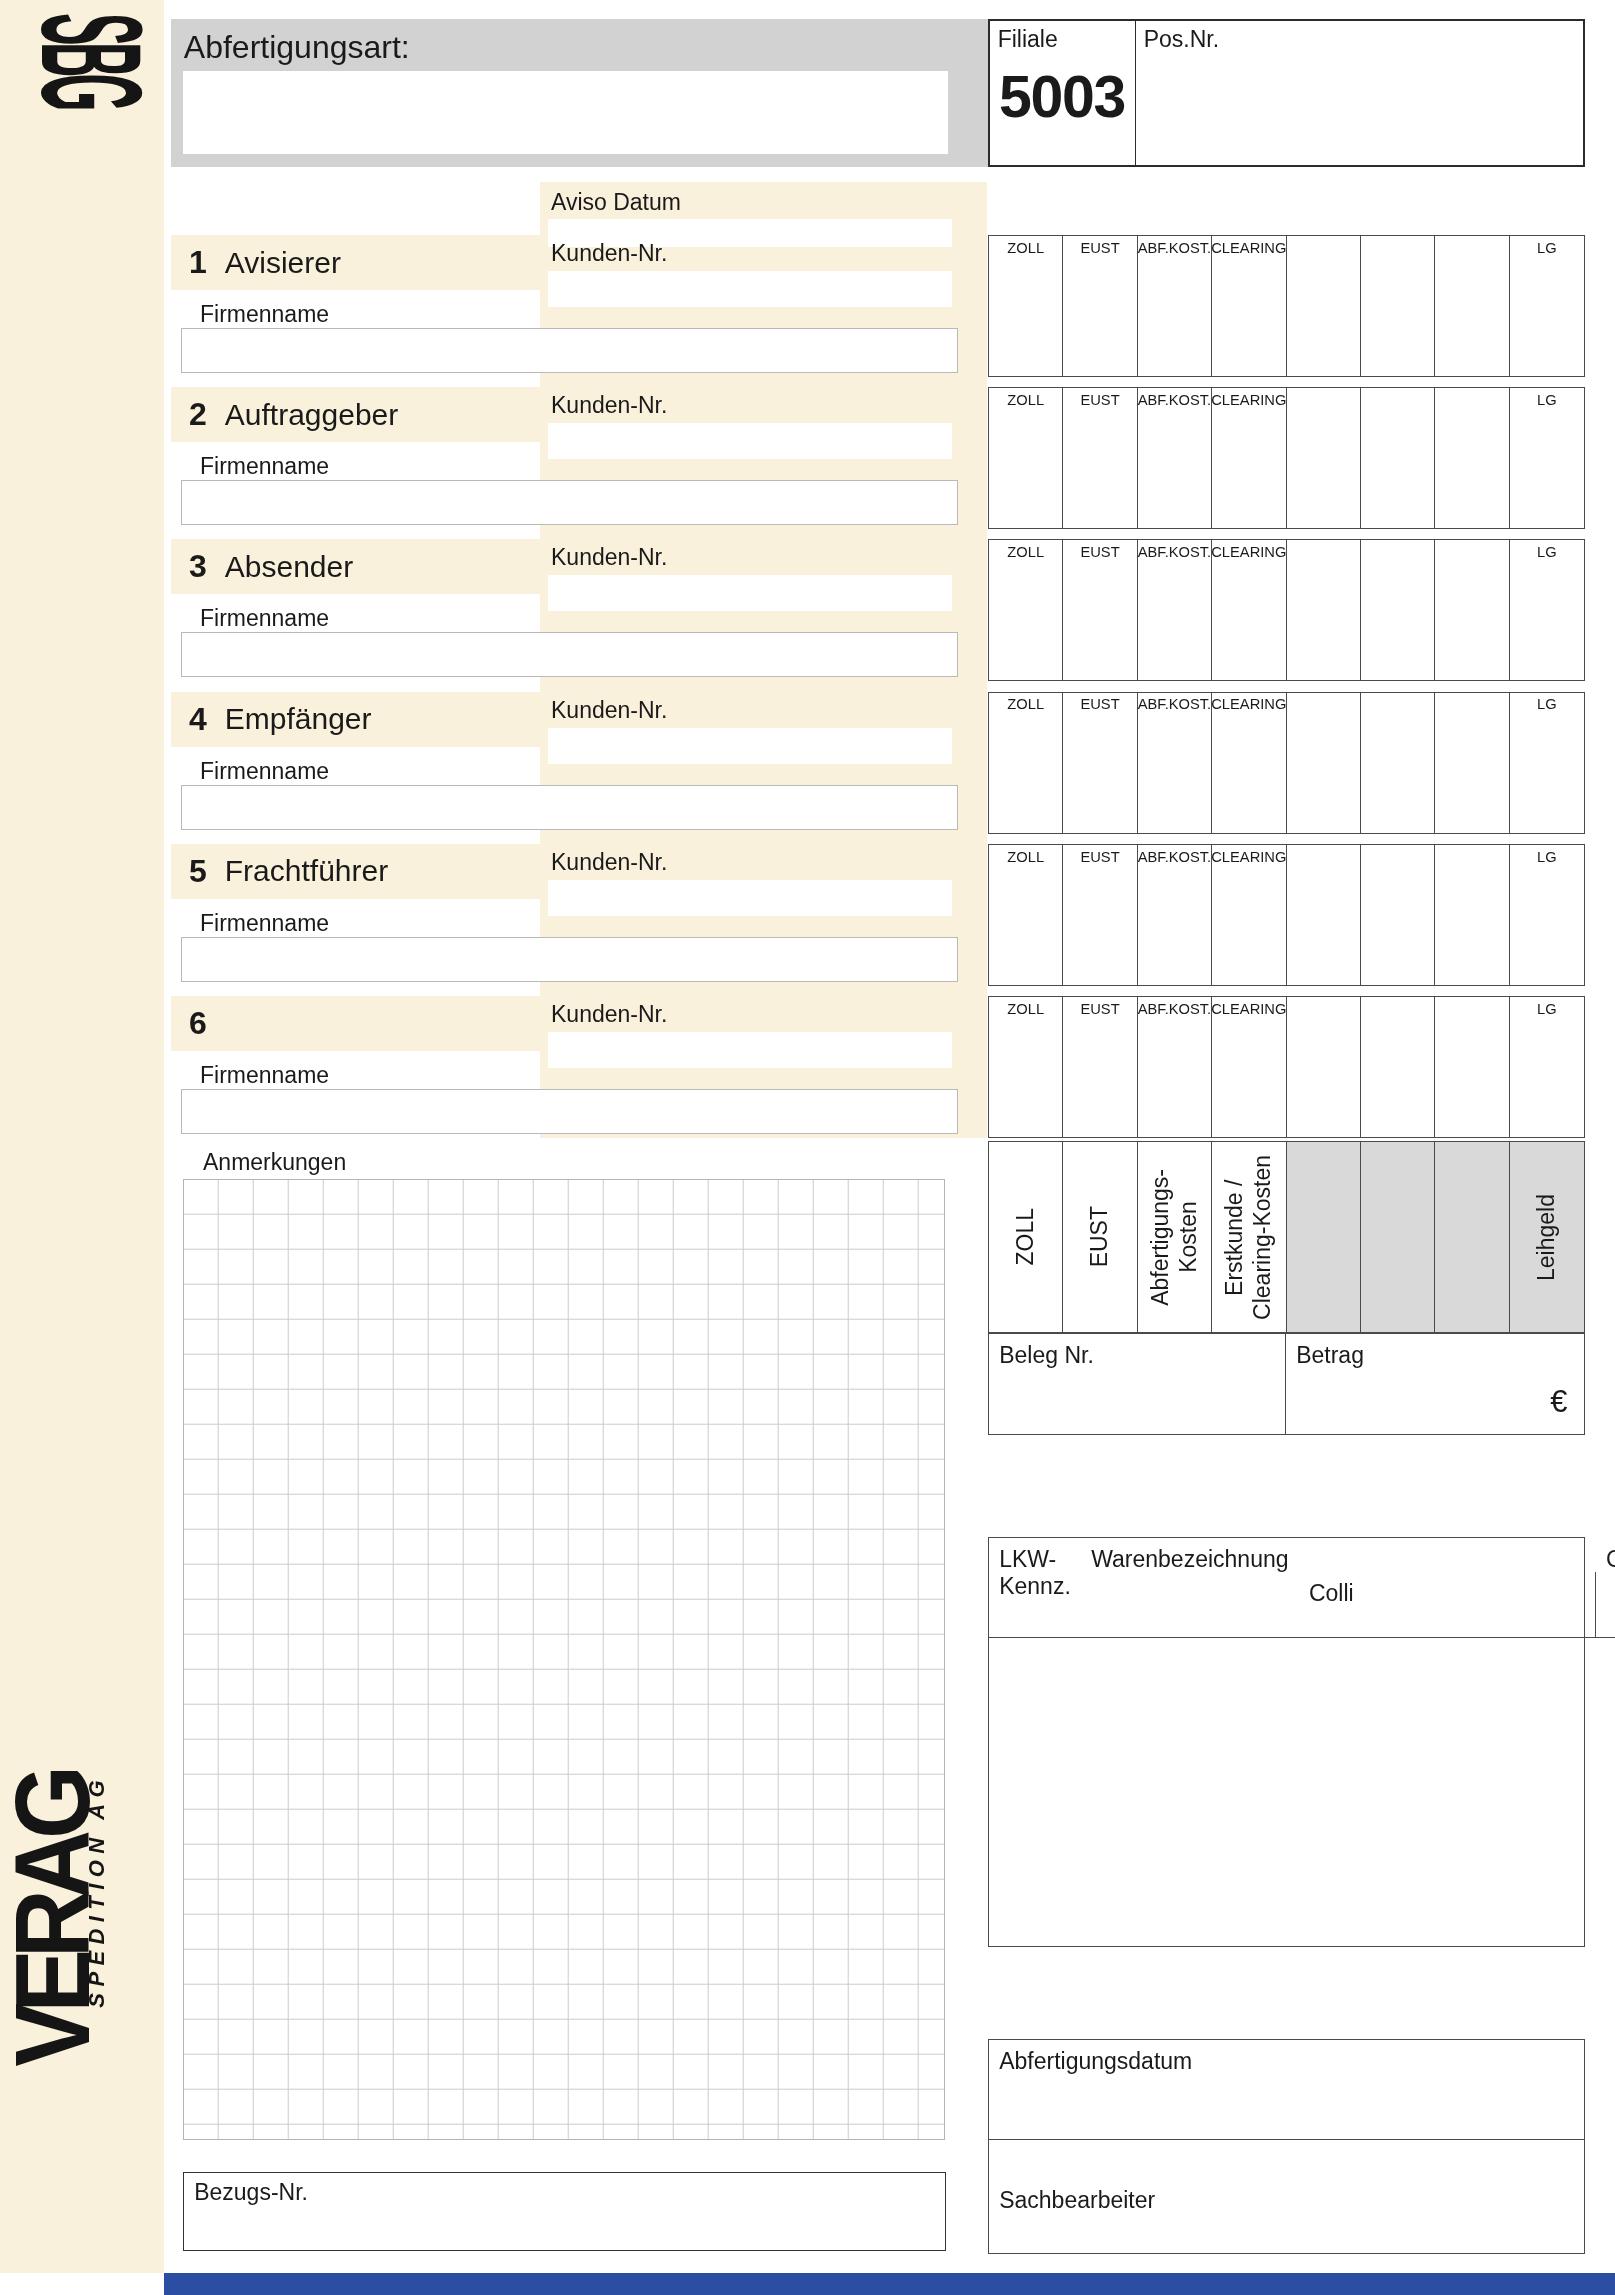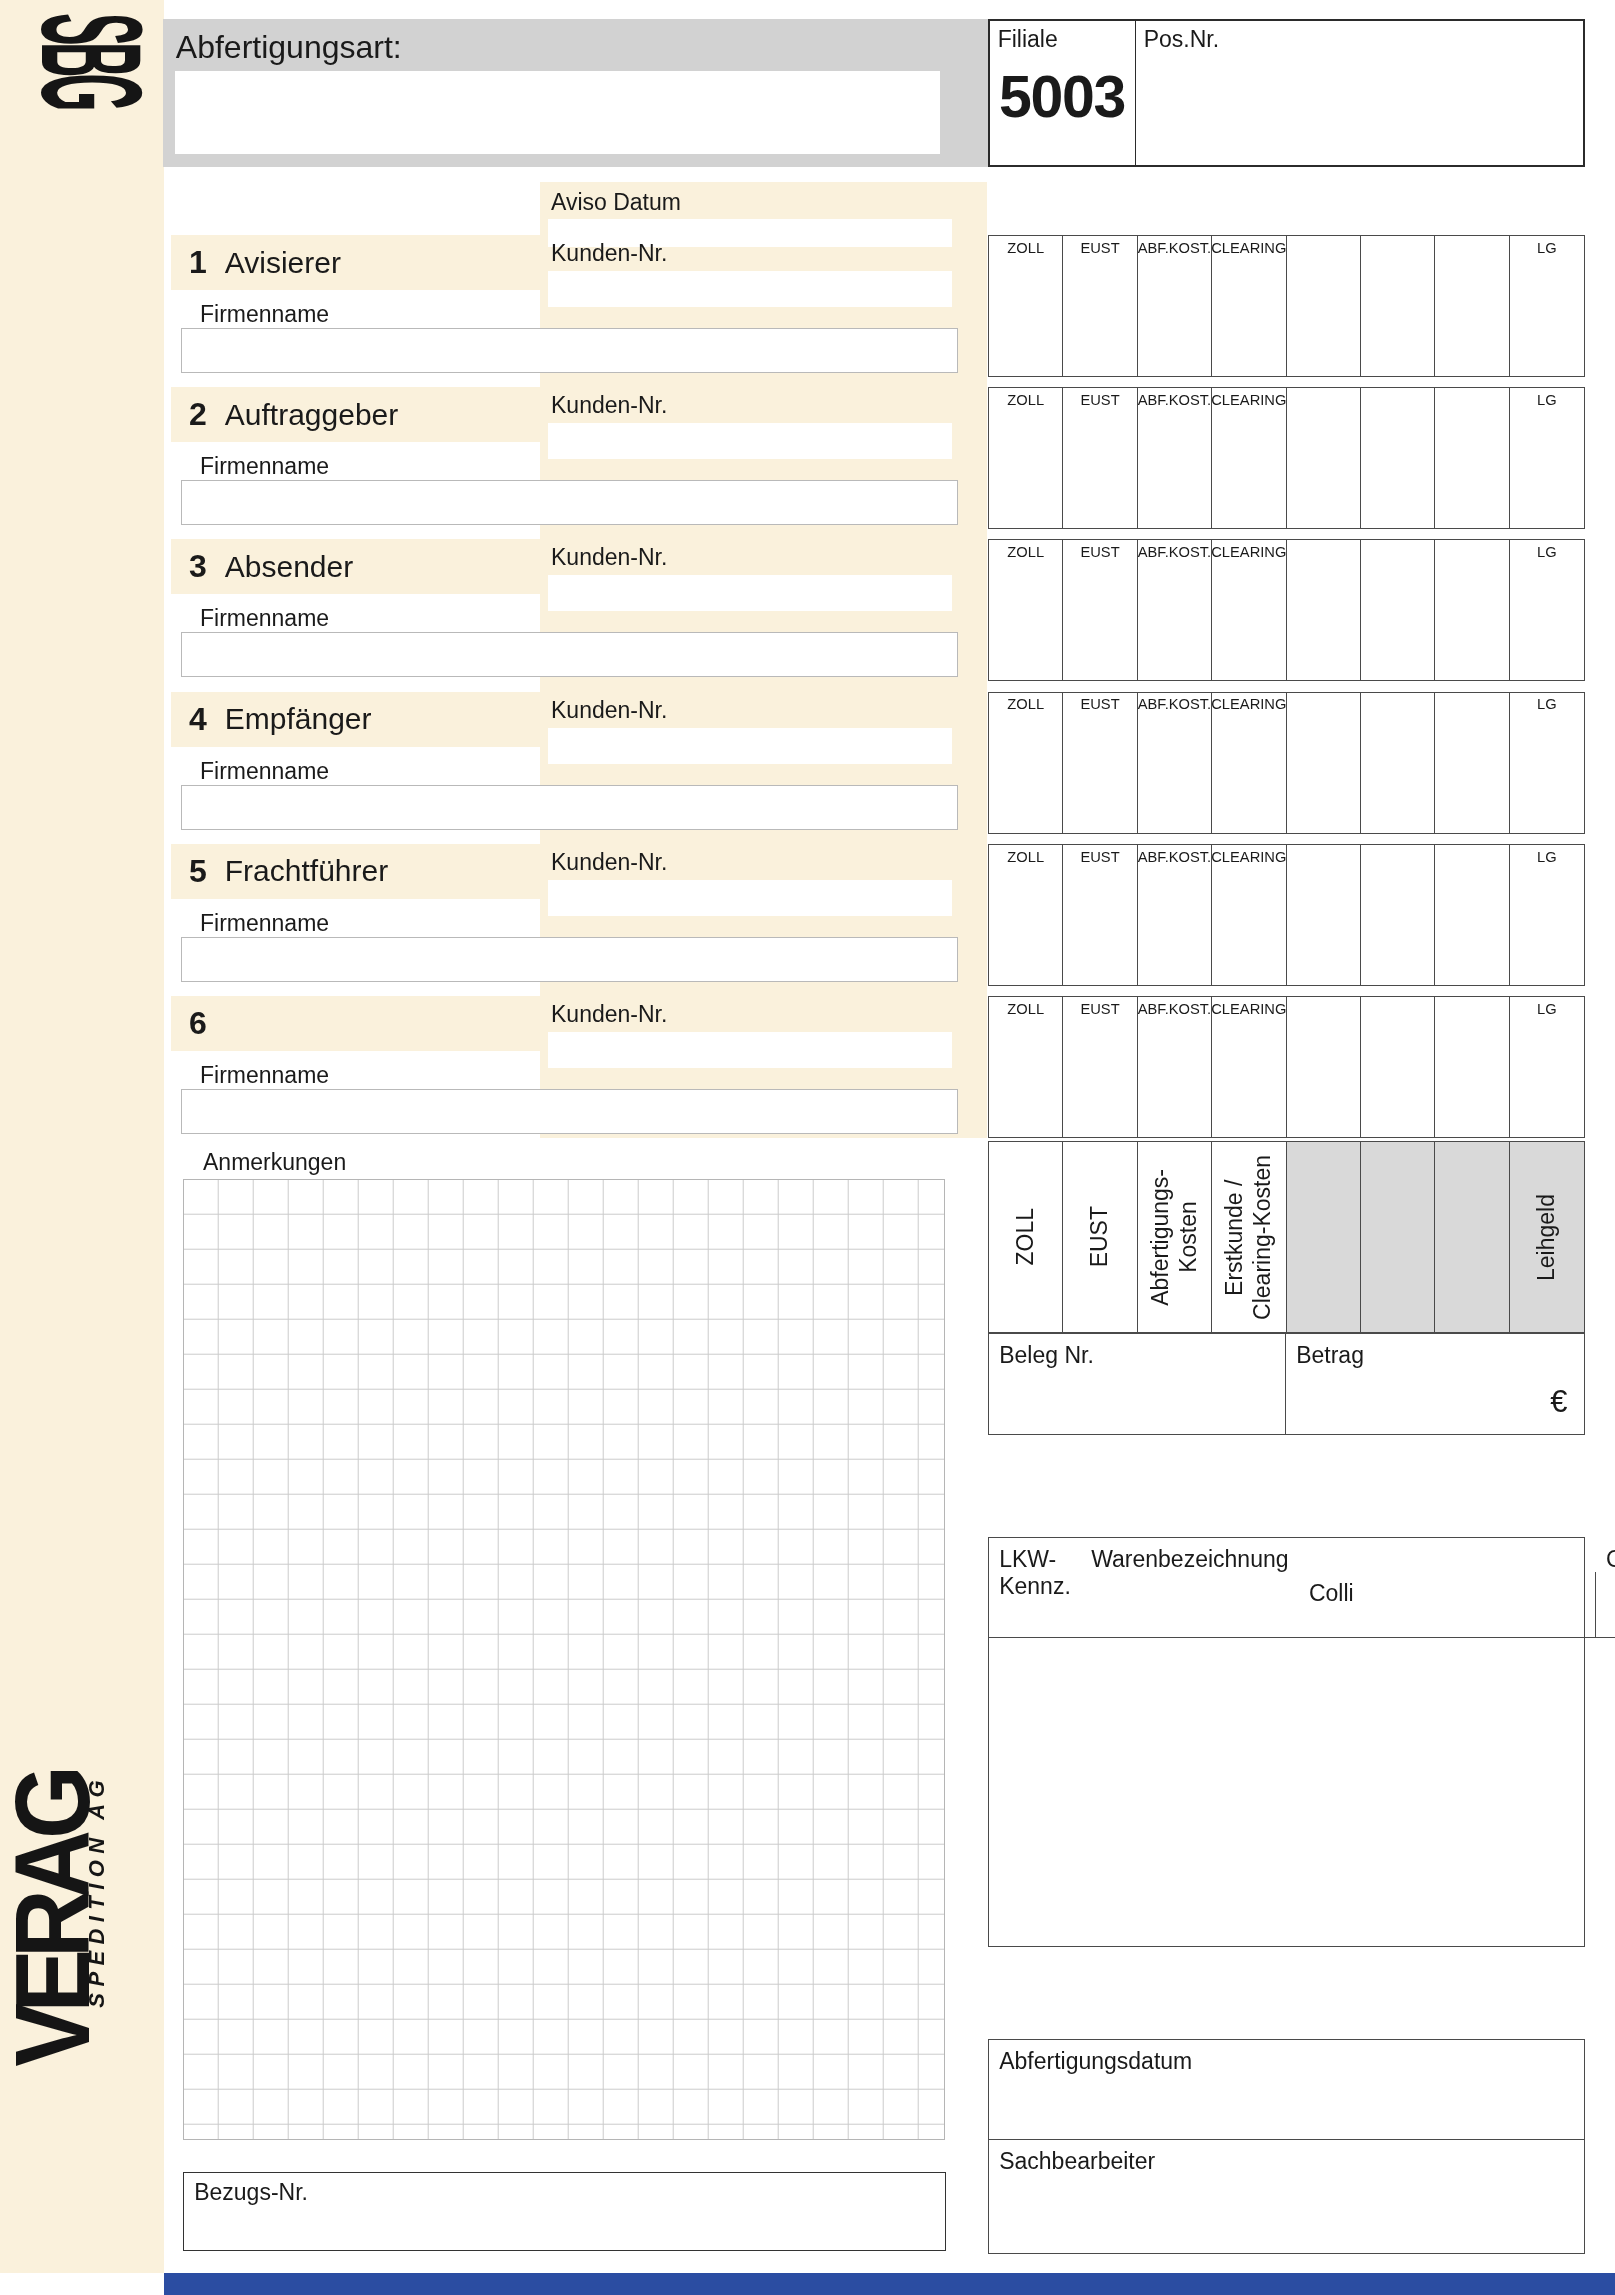--- a/index.html
+++ b/index.html
@@ -22,21 +22,21 @@
     font-size:95px; font-weight:bold; letter-spacing:-9px; color:#151515;
     transform:rotate(180deg) scaleX(1.12);
   }
   .logo-bottom-sub {
     position:absolute; left:86px; top:1774px; writing-mode:vertical-rl; line-height:1;
     font-size:22px; font-weight:bold; font-style:italic; letter-spacing:6.4px; color:#151515;
     transform:rotate(180deg);
   }
 
   
-  .abf-box { position:absolute; left:163px; top:19px; width:952px; height:148px; background:var(--panel-gray,#D2D2D2); }
+  .abf-box { position:absolute; left:171px; top:19px; width:952px; height:148px; background:var(--panel-gray,#D2D2D2); }
   .abf-label { position:absolute; left:12.8px; top:10.2px; font-size:32px; }
   .abf-input { position:absolute; left:11.5px; top:52px; width:765px; height:83px; background:#ffffff; }
 
   .filiale-box { position:absolute; left:988px; top:19px; width:597px; height:148px; border:2.6px solid #2b2b2b; background:#fff; display:grid; grid-template-columns:146px 1fr; }
   .filiale-cell { position:relative; border-right:1.9px solid #2b2b2b; padding:5.1px 7.7px; }
   .posnr-cell { position:relative; padding:5.1px 7.7px; }
   .small-label { font-size:23px; }
   .filiale-value { position:absolute; left:9px; top:42px; font-size:59px; font-weight:bold; letter-spacing:-1.3px; }
 
   
@@ -79,21 +79,21 @@
   
   .ship-box { position:absolute; left:988px; top:1537px; width:597px; height:410px; border:1.9px solid var(--table-border,#4A4A4A); background:#fff; display:flex; flex-direction:row; }
   .srow { position:relative; height:100px; border-bottom:1.9px solid var(--table-border,#4A4A4A); }
   .srow:last-child { flex:1; height:auto; border-bottom:none; }
   .srow.full { padding:7.7px 10.2px; }
   .srow.split { display:grid; grid-template-columns:297px 1fr; }
   .scell { position:relative; padding:7.7px 10.2px; }
   .scell:first-child { border-right:1.9px solid var(--table-border,#4A4A4A);margin-top:34px; }
 
   
-  .proc-box { position:absolute; left:988px; top:2039px; width:597px; height:215px; border:1.9px solid var(--table-border,#4A4A4A); background:#fff; display:flex; flex-direction:column; }
+  .proc-box { position:absolute; left:988px; top:2039px; width:597px; height:215px; border:1.9px solid var(--table-border,#4A4A4A); background:#fff; display:flex; flex-direction:column;gap:39px; }
   .proc-row { position:relative; height:100px; border-bottom:1.9px solid var(--table-border,#4A4A4A); padding:7.7px 10.2px; }
   .proc-row:last-child { flex:1; height:auto; border-bottom:none; }
 
   
   .anm-label { position:absolute; left:203px; top:1149px; font-size:23px; }
   .grid-area {
     position:absolute; left:183px; top:1179px; width:762px; height:961px;
     border:1.3px solid #b5b5b5; background-color:#fff;
     background-image:
       linear-gradient(to right, var(--grid-line,#CBCBCB) 1.3px, transparent 1.3px),

